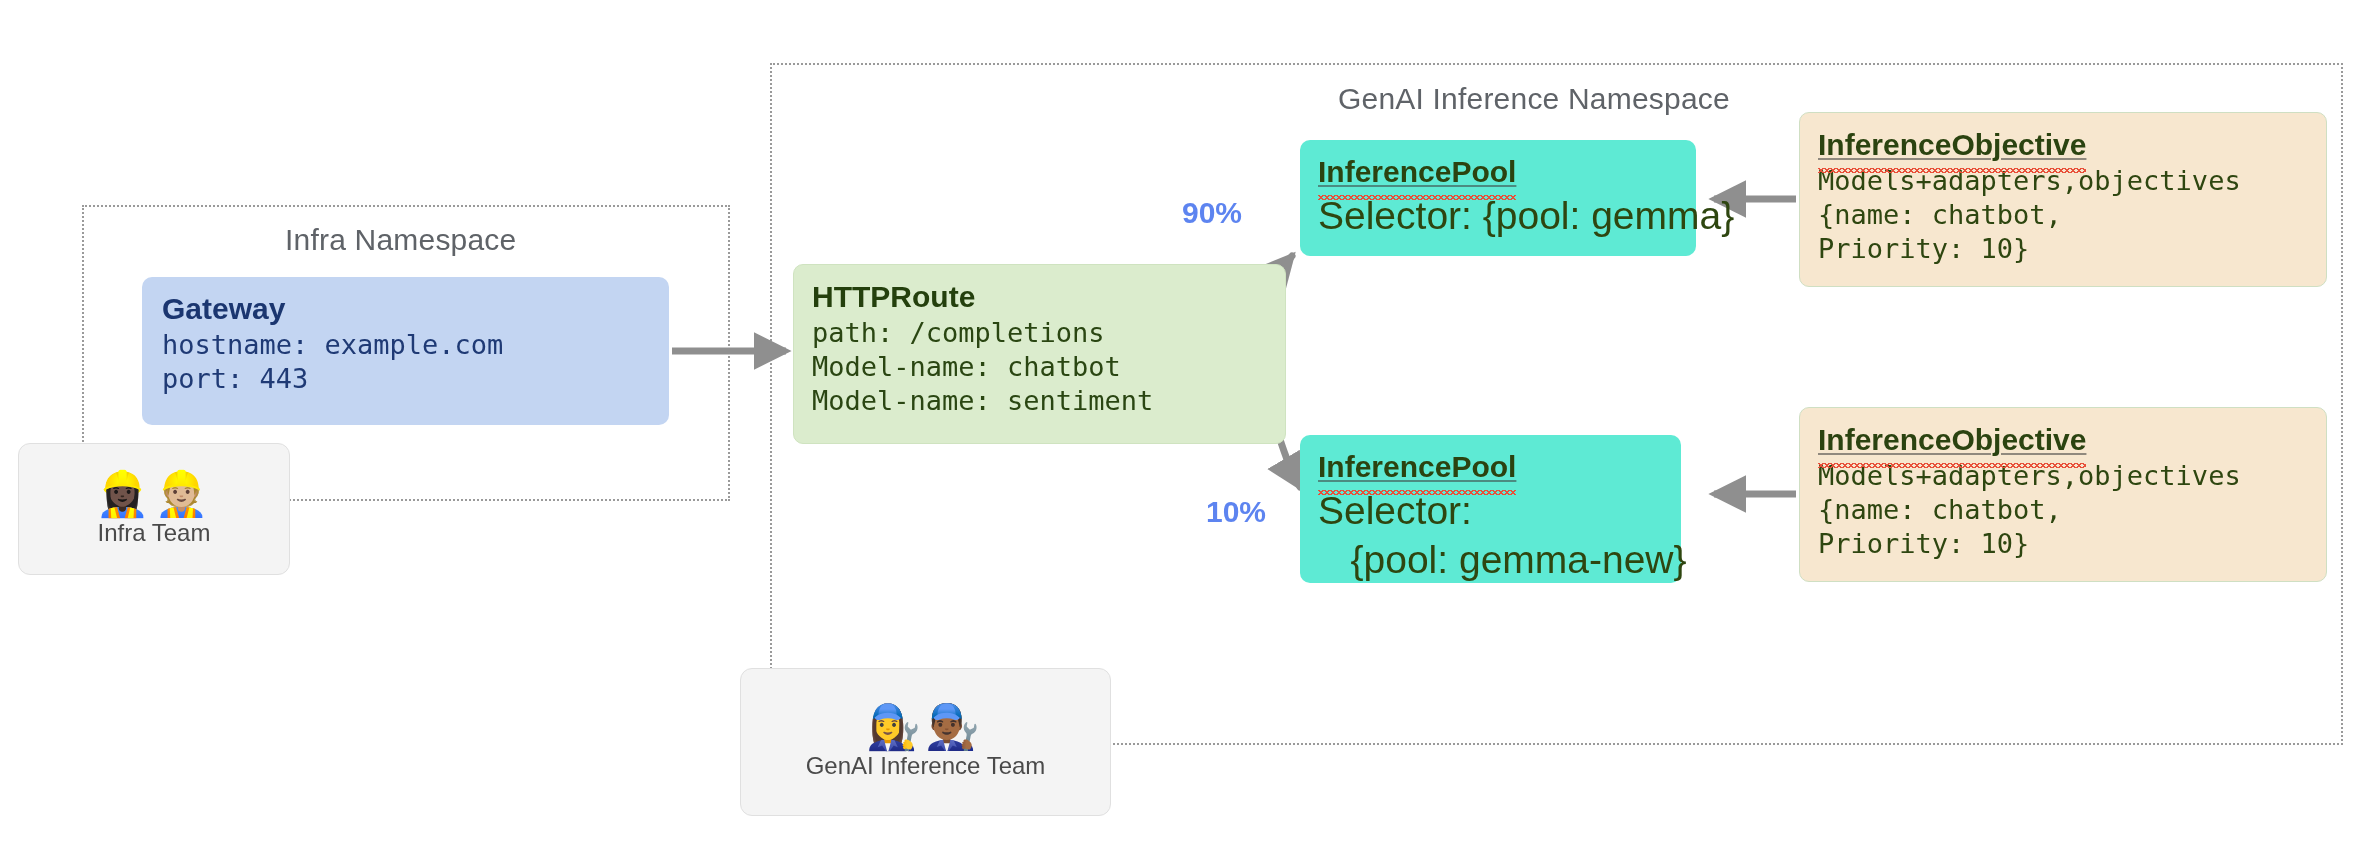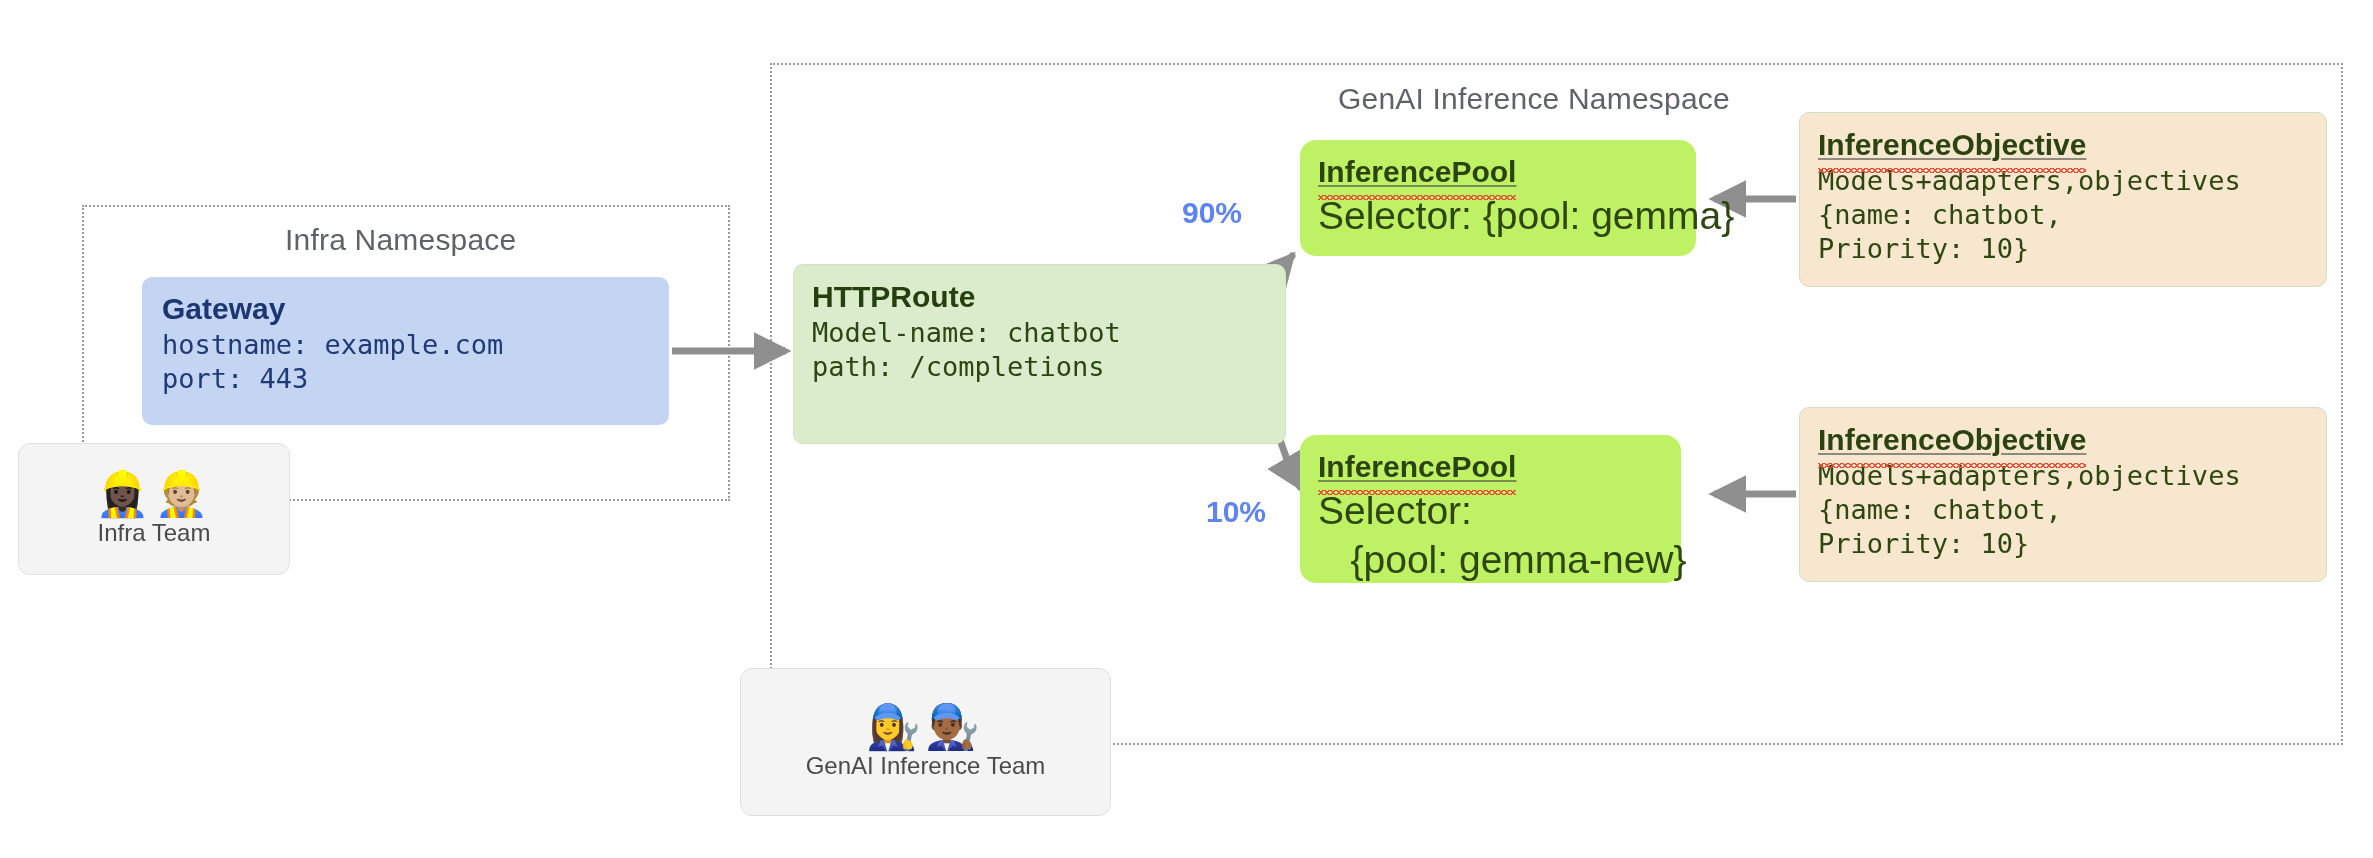--- a/index.html
+++ b/index.html
@@ -93,23 +93,22 @@
   .gateway .title { color: #1b3670; }
 
   .httproute {
     background: #dbeccd;
     border: 1px solid #cfe3c0;
     color: #2a4612;
   }
   .httproute .title { color: #24400d; }
 
   .pool {
-    background: #bef264;
+    background: #5eead4;
     color: #2e4610;
-    border-radius: 16px;
   }
   .pool .title { color: #2b4310; }
 
   .objective {
     background: #f7e7cf;
     border: 1px solid #cfdfc3;
     color: #2e4610;
   }
   .objective .title { color: #2b4310; }
 
@@ -201,22 +200,23 @@
   <div class="pct" style="left:1206px; top:495px;">10%</div>
 
   <div class="node gateway" style="left:142px; top:277px; width:527px; height:148px;">
     <div class="title">Gateway</div>
     <div class="mono">hostname: example.com</div>
     <div class="mono">port: 443</div>
   </div>
 
   <div class="node httproute" style="left:793px; top:264px; width:493px; height:180px;">
     <div class="title">HTTPRoute</div>
+    <div class="mono">path: /completions</div>
     <div class="mono">Model-name: chatbot</div>
-    <div class="mono">path: /completions</div>
+    <div class="mono">Model-name: sentiment</div>
   </div>
 
   <div class="node pool" style="left:1300px; top:140px; width:396px; height:116px;">
     <div class="title squiggle">InferencePool</div>
     <div class="sans">Selector: {pool: gemma}</div>
   </div>
 
   <div class="node pool" style="left:1300px; top:435px; width:381px; height:148px;">
     <div class="title squiggle">InferencePool</div>
     <div class="sans">Selector:</div>

